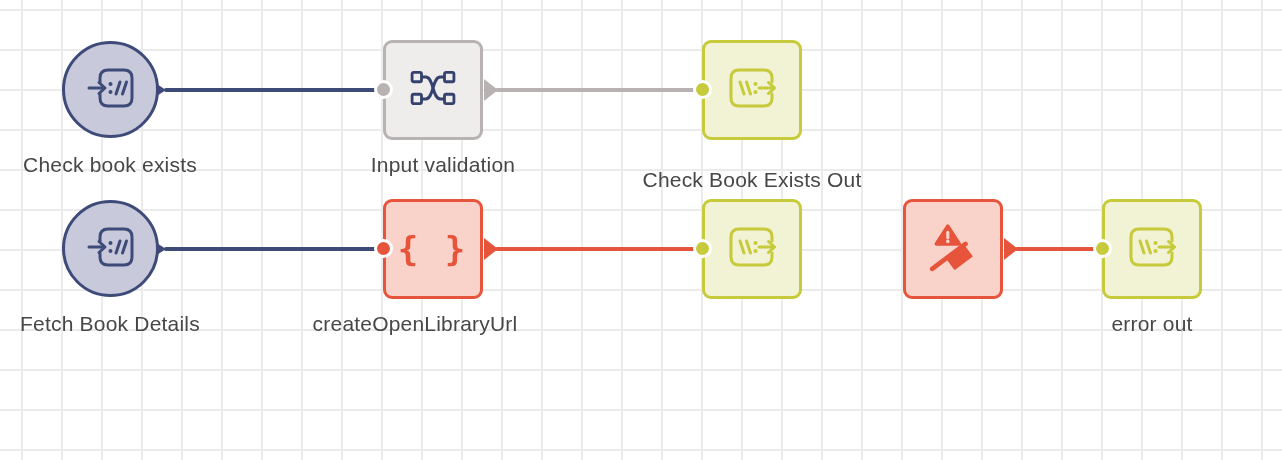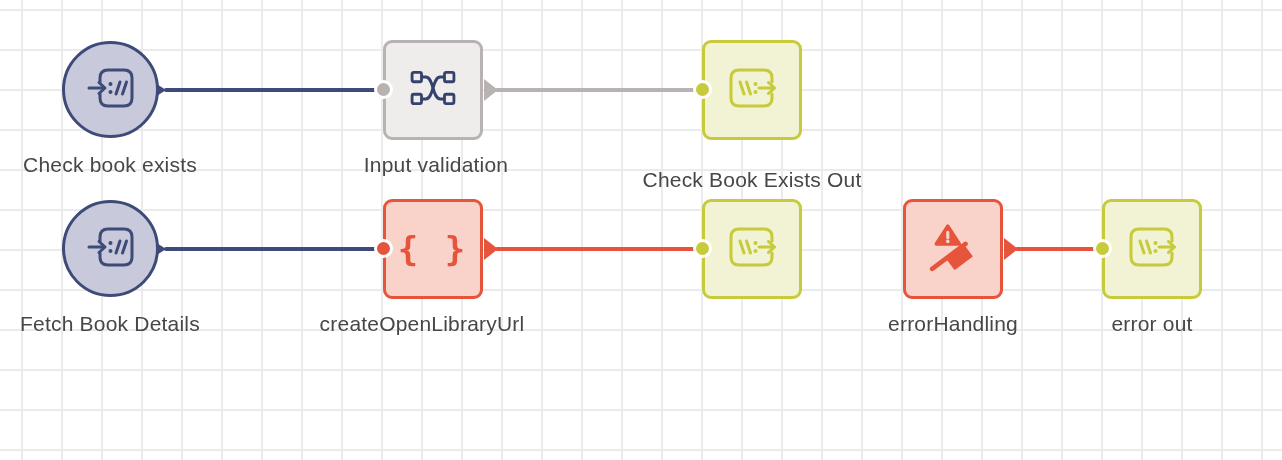--- a/index.html
+++ b/index.html
@@ -153,20 +153,19 @@
         <path d="M18.5 15 L22.5 27" stroke="#c6ca3b" stroke-width="3" stroke-linecap="round"></path>
         <circle cx="27.5" cy="17" r="2" fill="#c6ca3b"></circle>
         <circle cx="27.5" cy="25" r="2" fill="#c6ca3b"></circle>
         <path d="M31 21 H45" stroke="#c6ca3b" stroke-width="3" stroke-linecap="round"></path>
         <path d="M40.5 15.5 L46.5 21 L40.5 26.5" stroke="#c6ca3b" stroke-width="3" stroke-linecap="round" stroke-linejoin="round"></path>
       </svg>
     </span>
   </div>
 
   <div class="nlabel" style="left:-40px;top:153px;">Check book exists</div>
-  <div class="nlabel" style="left:286px;top:153px;">Input validation</div>
+  <div class="nlabel" style="left:293px;top:153px;">Input validation</div>
   <div class="nlabel" style="left:602px;top:168px;">Check Book Exists Out</div>
   <div class="nlabel" style="left:-40px;top:312px;">Fetch Book Details</div>
-  <div class="nlabel" style="left:272px;top:312px;">createOpenLibraryUrl</div>
-  <div class="nlabel" style="left:803px;top:312px;">errorHandling</div>
+  <div class="nlabel" style="left:265px;top:312px;">createOpenLibraryUrl</div>
   <div class="nlabel" style="left:1002px;top:312px;">error out</div>
 
 </div>
 
 </body></html>

